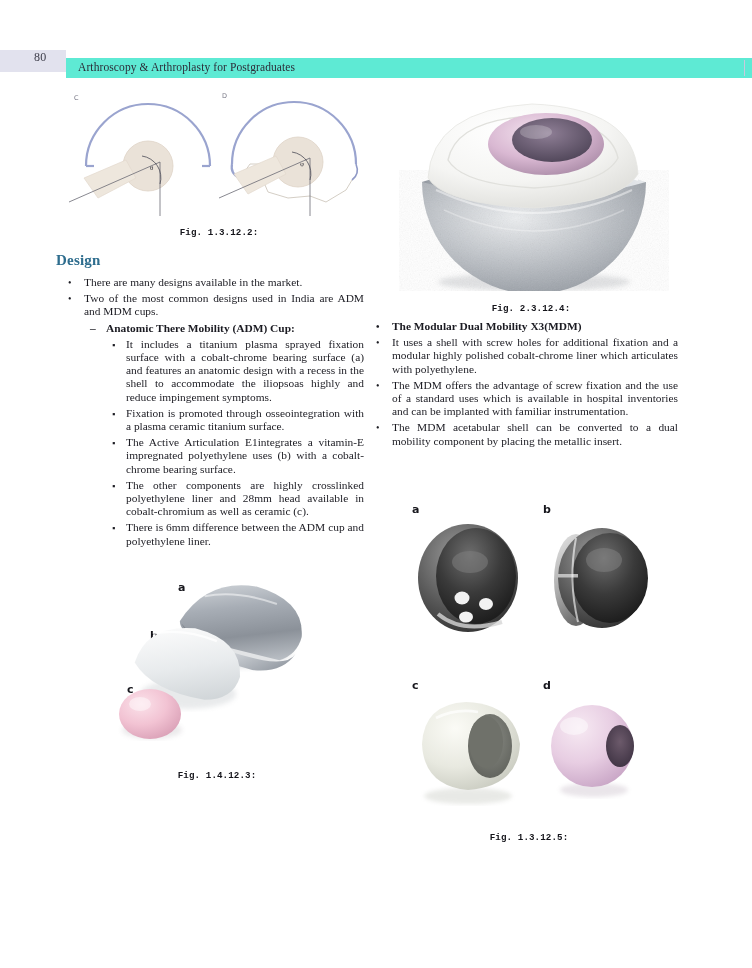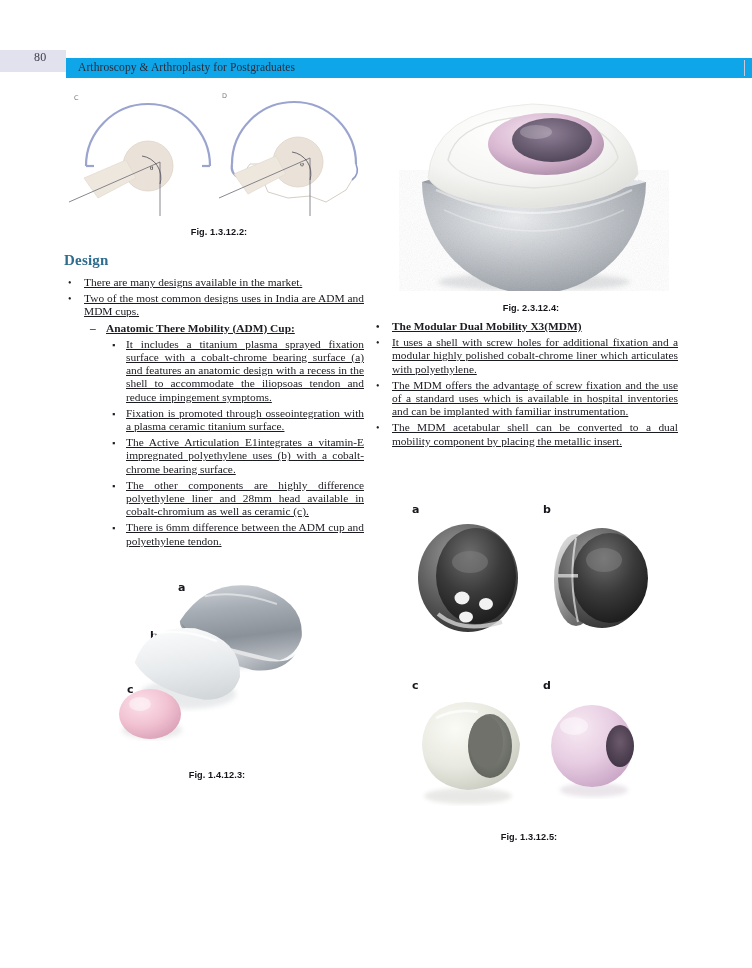--- a/index.html
+++ b/index.html
@@ -32,41 +32,41 @@
     position: absolute;
     left: 34px; top: 50px;
     font-size: 12px;
     color: #3d3d4a;
     letter-spacing: .2px;
   }
   #header-bar {
     position: absolute;
     left: 66px; top: 8px;
     width: 686px; height: 20px;
-    background: #0ea5e9;
+    background: #5eead4;
   }
   #header-title {
     position: absolute;
     left: 12px; top: 3px;
     font-size: 11.5px;
     color: #2c2c38;
     letter-spacing: .1px;
     white-space: nowrap;
   }
   #header-tick {
     position: absolute;
     right: 7px; top: 2px;
     width: 1px; height: 16px;
     background: #c9c9dc;
   }
 
   
   .fig-caption {
     position: absolute;
-    font-family: Liberation Sans, sans-serif;
+    font-family: Liberation Mono, monospace;
     font-weight: bold;
     font-size: 9.2px;
     color: #14141a;
     letter-spacing: .1px;
     text-align: center;
     white-space: nowrap;
   }
   .fig-label {
     position: absolute;
     font-family: "DejaVu Sans", sans-serif;
@@ -97,21 +97,21 @@
     color: #1b1b22;
     margin-bottom: 3px;
   }
   li.item > .mk {
     position: absolute;
     left: 0; top: 0;
     width: 14px;
     text-align: left;
     color: #1b1b22;
   }
-  li.item > .tx { display: block; text-decoration: underline; }
+  li.item > .tx { display: block; }
 
   
   .b1 { padding-left: 16px; }
   .b1 > .mk { font-size: 10px; line-height: 13.2px; }
   .b1 > .tx { padding-left: 0; }
 
   
   .b2 { padding-left: 16px; margin-left: 22px; }
   .b2 > .mk { font-size: 11.4px; }
 
@@ -230,55 +230,55 @@
     <path d="M42 92 Q46 24 146 18 Q248 22 252 88 Q236 116 148 122 Q58 118 42 92 Z" fill="url(#g-poly)" stroke="#e6e6e2" stroke-width="0.8"></path>
     <path d="M62 74 Q70 34 146 30 Q224 34 232 72 Q218 98 148 102 Q76 98 62 74 Z" fill="none" stroke="#e0e0dc" stroke-width="1.4"></path>
 
     <ellipse cx="160" cy="58" rx="58" ry="31" fill="url(#g-pink)"></ellipse>
     <ellipse cx="166" cy="54" rx="40" ry="22" fill="url(#g-bore)"></ellipse>
     <ellipse cx="150" cy="46" rx="16" ry="7" fill="#ffffff" opacity="0.22"></ellipse>
   </svg>
 </div>
 <div class="fig-caption" style="left:386px; top:303px; width:290px;">Fig. 2.3.12.4:</div>
 
-<div class="section-heading" style="left:64px; top:252px;">Design</div>
+<div class="section-heading" style="left:56px; top:252px;">Design</div>
 
 <div id="col-left">
   <ul class="lvl">
     <li class="item b1">
       <span class="mk">•</span>
       <span class="tx">There are many designs available in the market.</span>
     </li>
     <li class="item b1">
       <span class="mk">•</span>
-      <span class="tx">Two of the most common designs uses in India are ADM and MDM cups.</span>
+      <span class="tx">Two of the most common designs used in India are ADM and MDM cups.</span>
     </li>
     <li class="item b2 bold">
       <span class="mk">–</span>
       <span class="tx">Anatomic There Mobility (ADM) Cup:</span>
     </li>
     <li class="item b3">
       <span class="mk">▪</span>
-      <span class="tx">It includes a titanium plasma sprayed fixation surface with a cobalt-chrome bearing surface (a) and features an anatomic design with a recess in the shell to accommodate the iliopsoas tendon and reduce impingement symptoms.</span>
+      <span class="tx">It includes a titanium plasma sprayed fixation surface with a cobalt-chrome bearing surface (a) and features an anatomic design with a recess in the shell to accommodate the iliopsoas highly and reduce impingement symptoms.</span>
     </li>
     <li class="item b3">
       <span class="mk">▪</span>
       <span class="tx">Fixation is promoted through osseointegration with a plasma ceramic titanium surface.</span>
     </li>
     <li class="item b3">
       <span class="mk">▪</span>
       <span class="tx">The Active Articulation E1integrates a vitamin-E impregnated polyethylene uses (b) with a cobalt-chrome bearing surface.</span>
     </li>
     <li class="item b3">
       <span class="mk">▪</span>
-      <span class="tx">The other components are highly difference polyethylene liner and 28mm head available in cobalt-chromium as well as ceramic (c).</span>
+      <span class="tx">The other components are highly crosslinked polyethylene liner and 28mm head available in cobalt-chromium as well as ceramic (c).</span>
     </li>
     <li class="item b3">
       <span class="mk">▪</span>
-      <span class="tx">There is 6mm difference between the ADM cup and polyethylene tendon.</span>
+      <span class="tx">There is 6mm difference between the ADM cup and polyethylene liner.</span>
     </li>
   </ul>
 </div>
 
 <div id="col-right">
   <ul class="lvl">
     <li class="item b1 bold">
       <span class="mk">•</span>
       <span class="tx">The Modular Dual Mobility X3(MDM)</span>
     </li>

